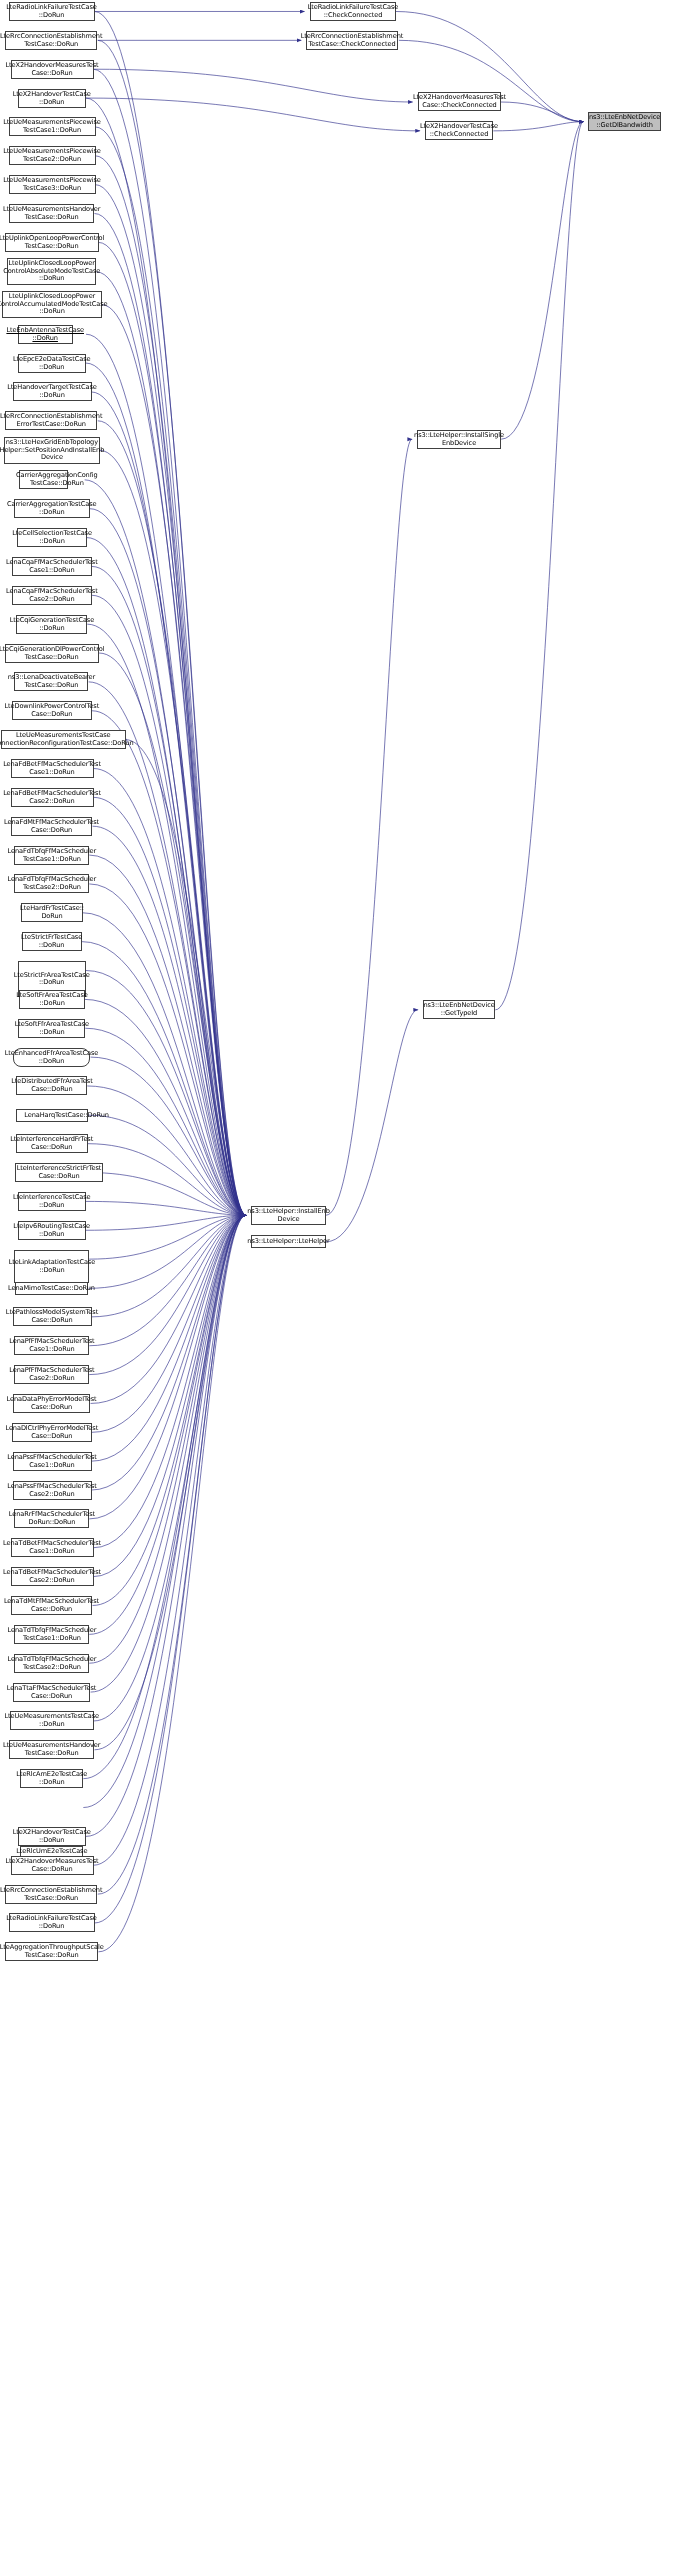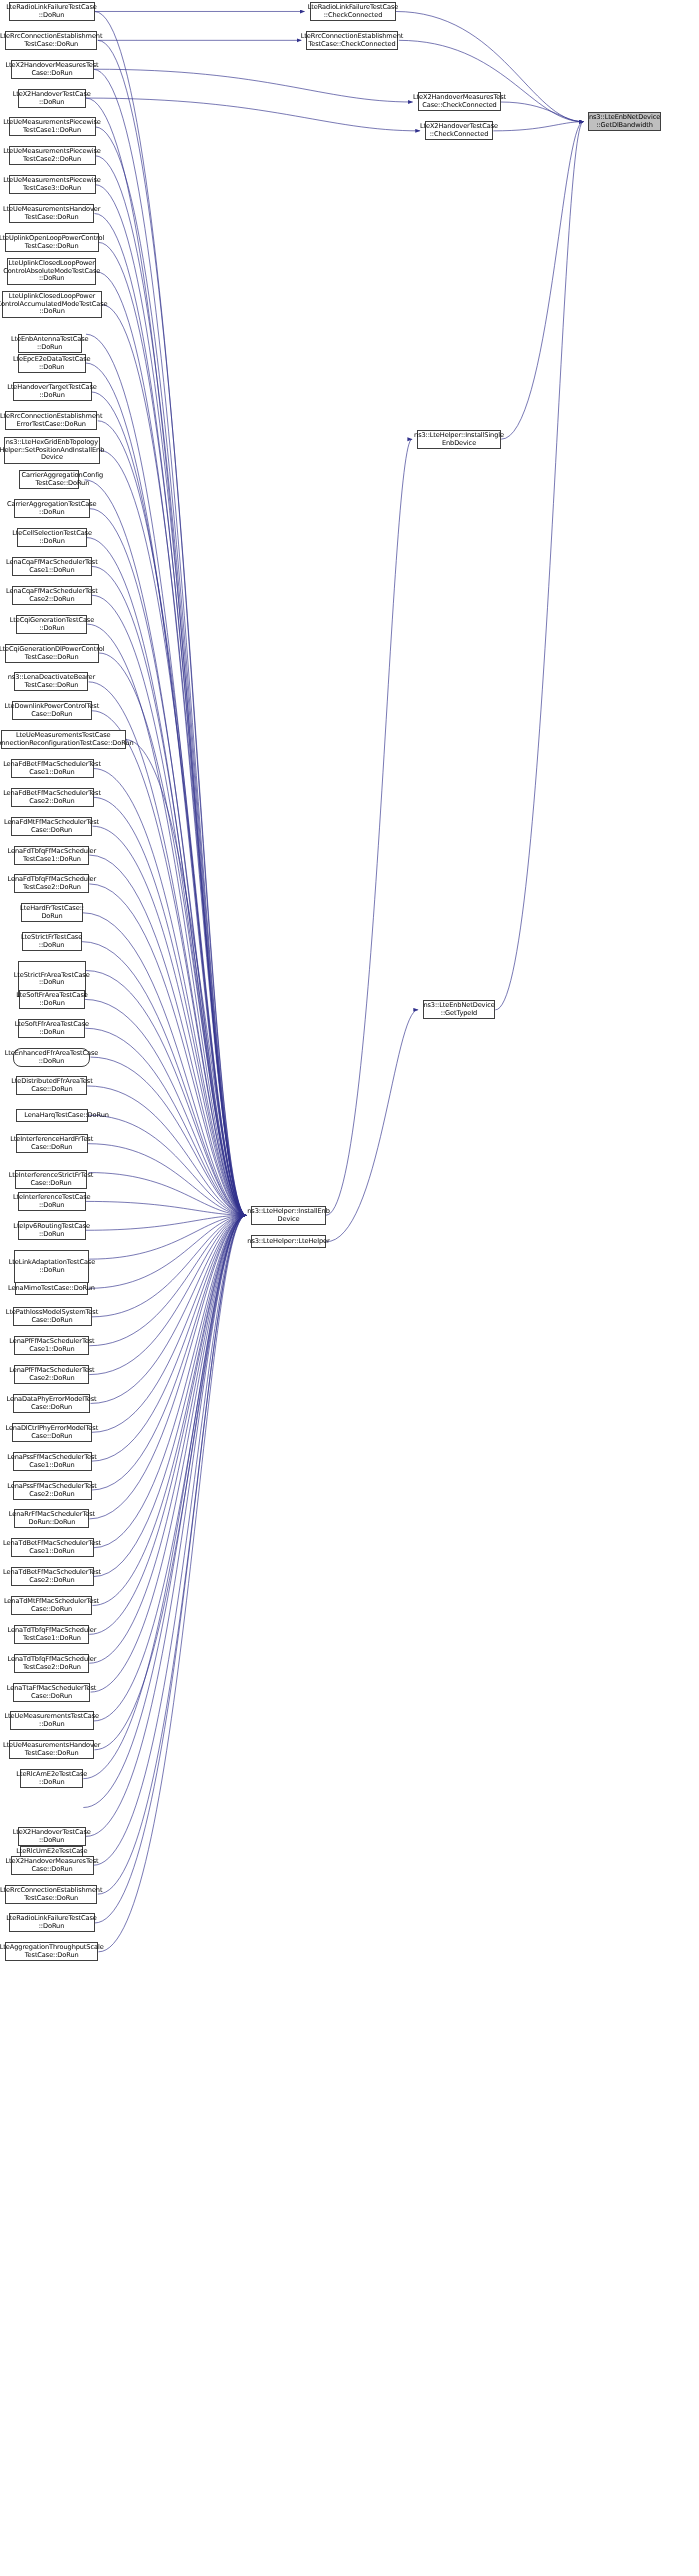--- a/index.html
+++ b/index.html
@@ -156,32 +156,32 @@
       <div class="node" style="left: 9.2px; top: 204px; width: 85px; height: 19px;">LteUeMeasurementsHandover
 TestCase::DoRun</div>
       <div class="node" style="left: 4.6px; top: 233px; width: 94px; height: 19px;">LteUplinkOpenLoopPowerControl
 TestCase::DoRun</div>
       <div class="node" style="left: 7.2px; top: 258px; width: 89px; height: 27px;">LteUplinkClosedLoopPower
 ControlAbsoluteModeTestCase
 ::DoRun</div>
       <div class="node" style="left: 2px; top: 291px; width: 100px; height: 27px;">LteUplinkClosedLoopPower
 ControlAccumulatedModeTestCase
 ::DoRun</div>
-      <div class="node" style="left: 17.7px; top: 334px; width: 64px; height: 19px;">LteEnbAntennaTestCase
+      <div class="node" style="left: 17.7px; top: 325px; width: 55px; height: 19px; text-decoration: underline;">LteEnbAntennaTestCase
 ::DoRun</div>
       <div class="node" style="left: 17.7px; top: 354px; width: 68px; height: 19px;">LteEpcE2eDataTestCase
 ::DoRun</div>
       <div class="node" style="left: 12.5px; top: 382px; width: 79px; height: 19px;">LteHandoverTargetTestCase
 ::DoRun</div>
       <div class="node" style="left: 5.2px; top: 411px; width: 92px; height: 19px;">LteRrcConnectionEstablishment
 ErrorTestCase::DoRun</div>
       <div class="node" style="left: 3.9px; top: 437px; width: 96px; height: 27px;">ns3::LteHexGridEnbTopology
 Helper::SetPositionAndInstallEnb
 Device</div>
-      <div class="node" style="left: 19px; top: 470px; width: 60px; height: 19px; padding-left: 28px;">CarrierAggregationConfig
+      <div class="node" style="left: 19px; top: 470px; width: 49px; height: 19px; padding-left: 28px;">CarrierAggregationConfig
 TestCase::DoRun</div>
       <div class="node" style="left: 13.8px; top: 499px; width: 76px; height: 19px;">CarrierAggregationTestCase
 ::DoRun</div>
       <div class="node" style="left: 17px; top: 528px; width: 70px; height: 19px;">LteCellSelectionTestCase
 ::DoRun</div>
       <div class="node" style="left: 11.8px; top: 557px; width: 80px; height: 19px;">LenaCqaFfMacSchedulerTest
 Case1::DoRun</div>
       <div class="node" style="left: 11.8px; top: 586px; width: 80px; height: 19px;">LenaCqaFfMacSchedulerTest
 Case2::DoRun</div>
       <div class="node" style="left: 16.4px; top: 615px; width: 71px; height: 19px;">LteCqiGenerationTestCase
@@ -214,21 +214,21 @@
 ::DoRun</div>
       <div class="node" style="left: 18.4px; top: 1019px; width: 67px; height: 19px;">LteSoftFfrAreaTestCase
 ::DoRun</div>
       <div class="node" style="left: 13px; top: 1048px; width: 77px; height: 19px; border-radius: 8px;">LteEnhancedFfrAreaTestCase
 ::DoRun</div>
       <div class="node" style="left: 16.4px; top: 1076px; width: 71px; height: 19px;">LteDistributedFfrAreaTest
 Case::DoRun</div>
       <div class="node" style="left: 15.7px; top: 1109px; width: 72px; height: 13px; padding-left: 31px;">LenaHarqTestCase::DoRun</div>
       <div class="node" style="left: 15.7px; top: 1134px; width: 72px; height: 19px;">LteInterferenceHardFrTest
 Case::DoRun</div>
-      <div class="node" style="left: 15px; top: 1163px; width: 72px; height: 19px; margin-top: 7px;">LteInterferenceStrictFrTest
+      <div class="node" style="left: 15px; top: 1163px; width: 88px; height: 19px;">LteInterferenceStrictFrTest
 Case::DoRun</div>
       <div class="node" style="left: 17.7px; top: 1192px; width: 68px; height: 19px;">LteInterferenceTestCase
 ::DoRun</div>
       <div class="node" style="left: 17.7px; top: 1221px; width: 68px; height: 19px;">LteIpv6RoutingTestCase
 ::DoRun</div>
       <div class="node" style="left: 14.4px; top: 1250px; width: 75px; height: 33px;">LteLinkAdaptationTestCase
 ::DoRun</div>
       <div class="node" style="left: 15px; top: 1282px; width: 73px; height: 13px;">LenaMimoTestCase::DoRun</div>
       <div class="node" style="left: 12.5px; top: 1307px; width: 79px; height: 19px;">LtePathlossModelSystemTest
 Case::DoRun</div>

